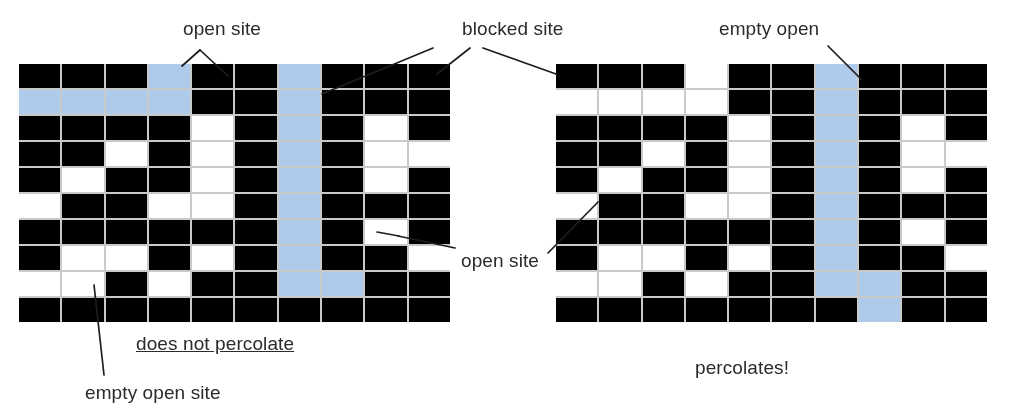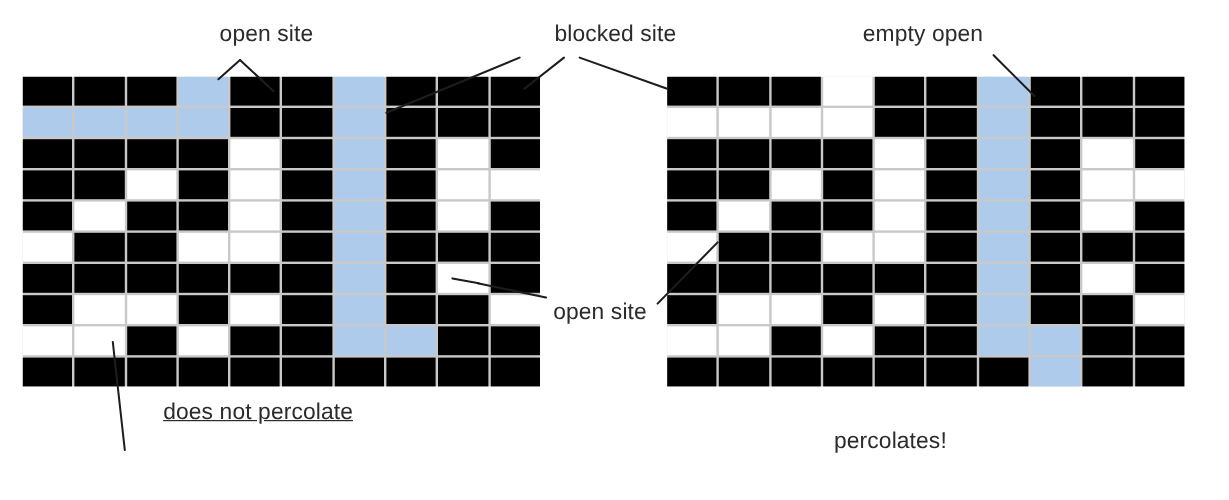--- a/index.html
+++ b/index.html
@@ -284,16 +284,17 @@
   <div class="label" style="left:183px;top:18px;">open site</div>
 
   <div class="label" style="left:424px;top:18px;margin-left:38px;">blocked site</div>
 
   <div class="label" style="left:719px;top:18px;">empty open</div>
 
   <div class="label" style="left:461px;top:250px;">open site</div>
 
   <div class="label" style="left:136px;top:333px;text-decoration:underline;">does not percolate</div>
 
+  <div class="label" style="left:85px;top:382px;">empty open site</div>
 
   <div class="label" style="left:695px;top:333px;margin-top:24px;">percolates!</div>
 
 </div>
 
 </body></html>

